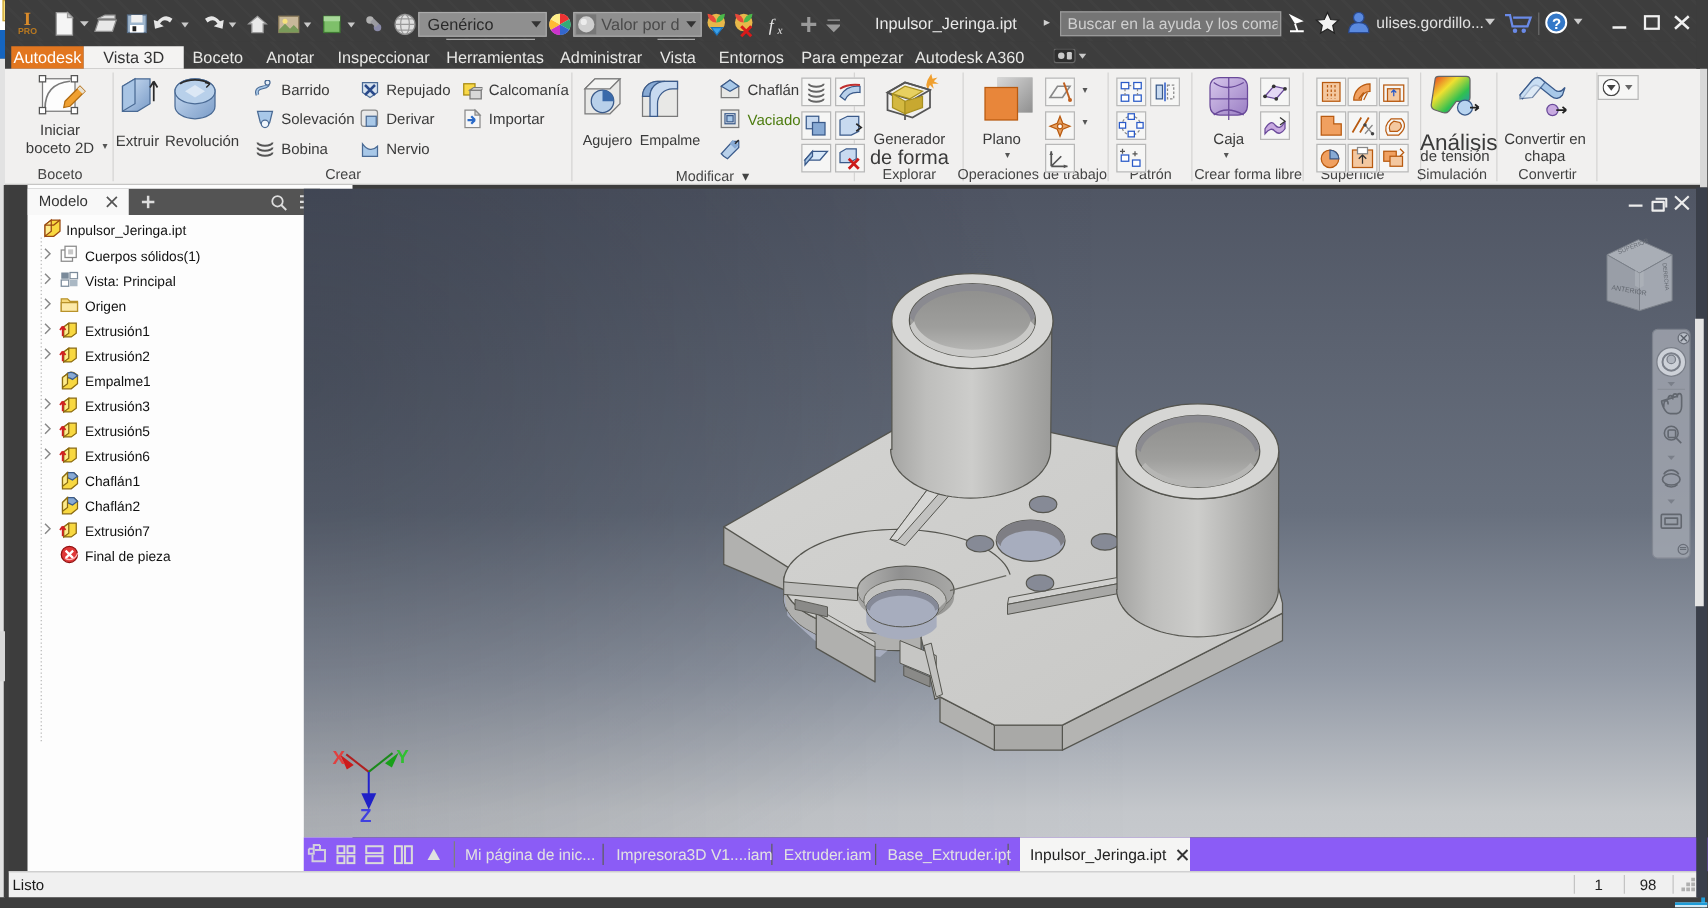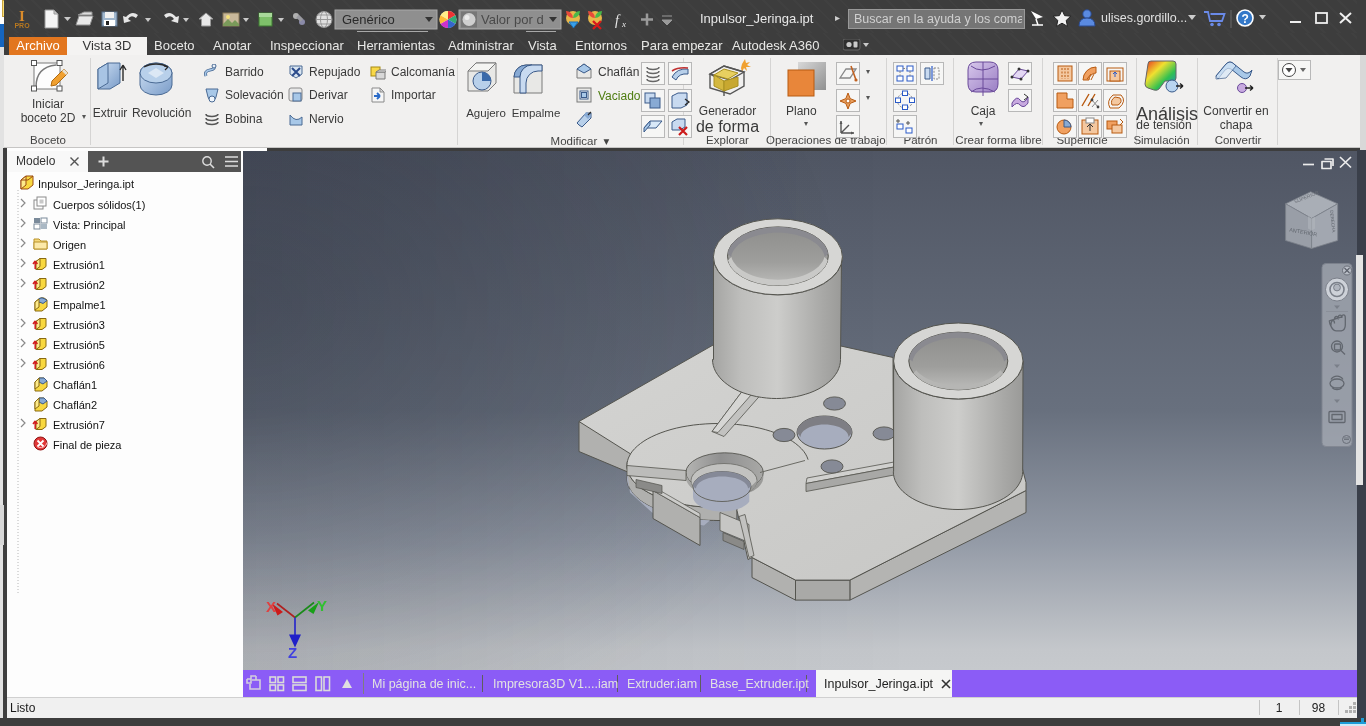--- a/index.html
+++ b/index.html
@@ -133,21 +133,21 @@
 </svg>
 <div class="tx" style="left:1101px;top:11px;color:#e0e0e0;font-size:12.5px">ulises.gordillo...</div>
 
 <svg class="abs" style="left:1285px;top:8px" width="75" height="20" viewBox="0 0 75 20">
   <path d="M5,14 h11" stroke="#f0f0f0" stroke-width="2"></path>
   <rect x="31" y="5" width="11" height="10" fill="none" stroke="#f0f0f0" stroke-width="1.8"></rect>
   <path d="M55,5 l11,10 M66,5 l-11,10" stroke="#f0f0f0" stroke-width="2"></path>
 </svg>
 
 <div class="abs" id="tabrow" style="left:4px;top:33px;width:1356px;height:21.5px;background:#3d3d3d;background-image:repeating-linear-gradient(45deg,rgba(255,255,255,0.014) 0 2px,rgba(0,0,0,0) 2px 11px)"></div>
-<div class="abs" style="left:9px;top:36.5px;width:58px;height:18px;background:#e2761f;color:#fff;font-size:13px;text-align:center;line-height:18px">Archivo</div>
+<div class="abs" style="left:9px;top:36.5px;width:58px;height:18px;background:#e2761f;color:#fff;font-size:13px;text-align:center;line-height:18px">Autodesk</div>
 <div class="abs" style="left:67px;top:36.5px;width:80px;height:18px;background:#f4f3f2;color:#333;font-size:13px;text-align:center;line-height:18px">Vista 3D</div>
 <div class="abs" id="tabs-rest" style="left:147px;top:36.5px;height:18px;color:#e8e8e6;font-size:13px;line-height:18px">
   <span class="tx" style="left:7px">Boceto</span>
   <span class="tx" style="left:66px">Anotar</span>
   <span class="tx" style="left:123px">Inspeccionar</span>
   <span class="tx" style="left:210px">Herramientas</span>
   <span class="tx" style="left:301px">Administrar</span>
   <span class="tx" style="left:381px">Vista</span>
   <span class="tx" style="left:428px">Entornos</span>
   <span class="tx" style="left:494px">Para empezar</span>
@@ -167,21 +167,22 @@
       <div class="sep" style="left:453px"></div>
       <div class="sep" style="left:679px"></div>
       <div class="sep" style="left:766px"></div>
       <div class="sep" style="left:882px"></div>
       <div class="sep" style="left:949px"></div>
       <div class="sep" style="left:1038px"></div>
       <div class="sep" style="left:1132px"></div>
       <div class="sep" style="left:1193px"></div>
       <div class="sep" style="left:1273px"></div>
   <div class="plabel" style="left:4px;width:80px">Boceto</div>
-  <div class="plabel" style="left:464px;width:224px">Modificar&nbsp;&nbsp;▾</div>
+  <div class="plabel" style="left:88px;width:365px">Crear</div>
+  <div class="plabel" style="left:454px;width:224px">Modificar&nbsp;&nbsp;▾</div>
   <div class="plabel" style="left:681px;width:85px">Explorar</div>
   <div class="plabel" style="left:762px;width:114px">Operaciones de trabajo</div>
   <div class="plabel" style="left:884px;width:65px">Patrón</div>
   <div class="plabel" style="left:951px;width:87px">Crear forma libre</div>
   <div class="plabel" style="left:1040px;width:76px">Superficie</div>
   <div class="plabel" style="left:1128px;width:59px">Simulación</div>
   <div class="plabel" style="left:1195px;width:78px">Convertir</div>
 
   <svg class="abs" style="left:26px;top:4px" width="40" height="36" viewBox="0 0 40 36">
     <rect x="4" y="4" width="26" height="26" fill="#fdfdfd" stroke="#7a7a7a"></rect>
@@ -516,21 +517,21 @@
   <svg class="abs" style="left:1278px;top:8px" width="26" height="14" viewBox="0 0 26 14">
         <circle cx="7" cy="7" r="6.5" fill="#fff" stroke="#444"></circle>
         <path d="M3.5,5 h7 l-3.5,4.5 z" fill="#444"></path>
         <path d="M18,5 l3,4 3,-4 z" fill="#666"></path>
       </svg>
 </div>
 
 <div class="abs" style="left:3px;top:148px;width:4px;height:570px;background:#3f3f3f"></div>
 <div class="abs" style="left:0;top:505px;width:4px;height:40px;background:#d8d8d8"></div>
 
-<div class="abs" id="browser" style="left:7px;top:148px;width:260px;height:549px;background:#fdfdfd">
+<div class="abs" id="browser" style="left:22px;top:148px;width:260px;height:549px;background:#fdfdfd">
 
   <div class="abs" style="left:0;top:2.5px;width:234px;height:21px;background:#545454"></div>
   <div class="abs" style="left:0;top:2.5px;width:81px;height:21px;background:#f8f8f8"></div>
   <div class="tx" style="left:9px;top:6px;font-size:12px;color:#333">Modelo</div>
   <svg class="abs" style="left:62px;top:8px" width="11" height="11" viewBox="0 0 11 11">
         <path d="M1.5,1.5 l8,8 m0,-8 l-8,8" stroke="#555" stroke-width="1.4"></path>
       </svg>
   <svg class="abs" style="left:91px;top:8px" width="11" height="11" viewBox="0 0 11 11">
         <path d="M5.5,0.5 v10 M0.5,5.5 h10" stroke="#ddd" stroke-width="2"></path>
       </svg>

